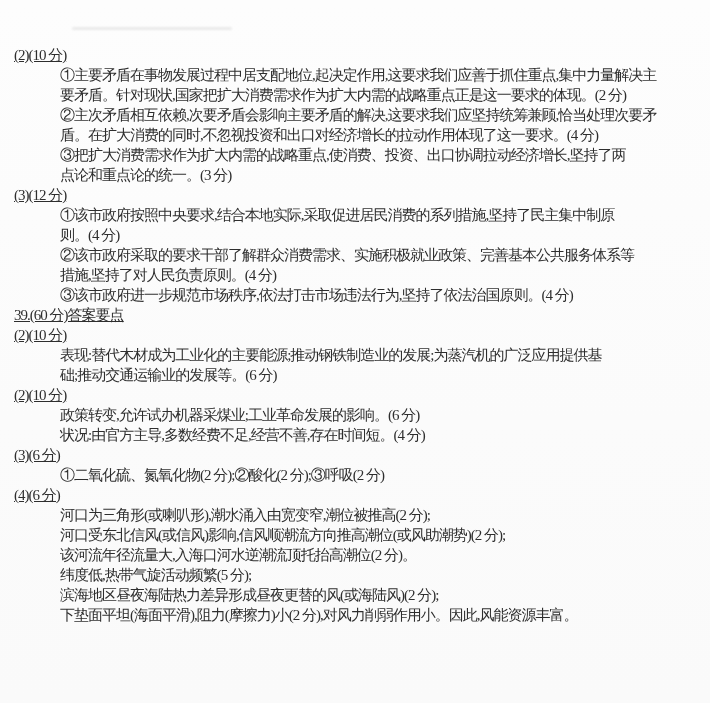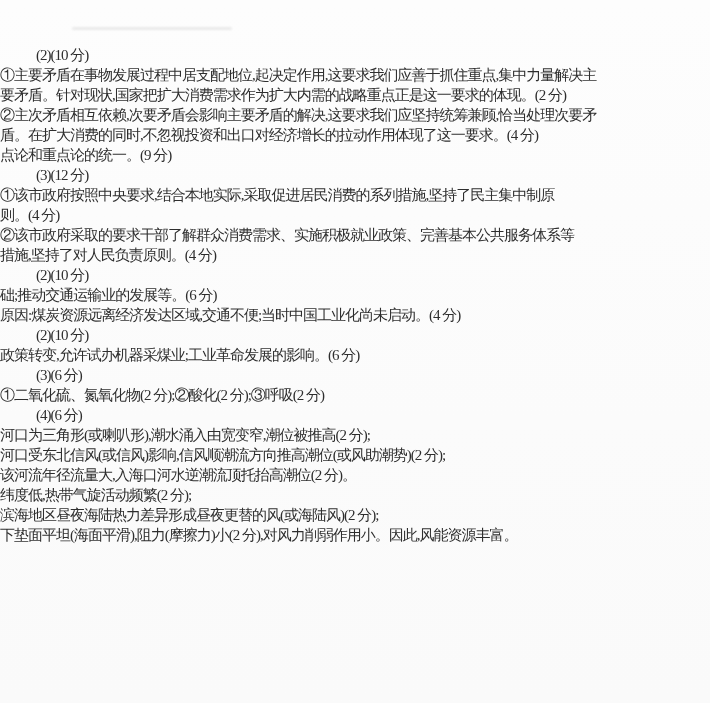--- a/index.html
+++ b/index.html
@@ -28,22 +28,22 @@
     filter: blur(0.3px);
   }
   .line {
     height: 20px;
     line-height: 20px;
     font-size: 15px;
     letter-spacing: -1px;
     white-space: nowrap;
     overflow: hidden;
   }
-  .lvl0 { padding-left: 36px; }  
-  .lvl1 { }  
+  .lvl0 { padding-left: 14px; text-decoration: underline; }  
+  .lvl1 { padding-left: 60px; }  
   
   .scan-smudge {
     position: absolute;
     top: 27px;
     left: 72px;
     width: 160px;
     height: 3px;
     background: rgba(180,180,180,0.25);
     border-radius: 2px;
     filter: blur(1px);
@@ -53,34 +53,38 @@
 <body style="background: rgb(252, 252, 252);">
 
 <div class="page">
   <div class="scan-smudge"></div>
   <div class="sheet" style="color: rgb(46, 46, 46);">
       <div class="line lvl0">(2)(10 分)</div>
       <div class="line lvl1">①主要矛盾在事物发展过程中居支配地位,起决定作用,这要求我们应善于抓住重点,集中力量解决主</div>
       <div class="line lvl1">要矛盾。针对现状,国家把扩大消费需求作为扩大内需的战略重点正是这一要求的体现。(2 分)</div>
       <div class="line lvl1">②主次矛盾相互依赖,次要矛盾会影响主要矛盾的解决,这要求我们应坚持统筹兼顾,恰当处理次要矛</div>
       <div class="line lvl1">盾。在扩大消费的同时,不忽视投资和出口对经济增长的拉动作用体现了这一要求。(4 分)</div>
-      <div class="line lvl1">点论和重点论的统一。(9 分)</div>
+      <div class="line lvl1">③把扩大消费需求作为扩大内需的战略重点,使消费、投资、出口协调拉动经济增长,坚持了两</div>
+      <div class="line lvl1">点论和重点论的统一。(3 分)</div>
       <div class="line lvl0">(3)(12 分)</div>
       <div class="line lvl1">①该市政府按照中央要求,结合本地实际,采取促进居民消费的系列措施,坚持了民主集中制原</div>
       <div class="line lvl1">则。(4 分)</div>
       <div class="line lvl1">②该市政府采取的要求干部了解群众消费需求、实施积极就业政策、完善基本公共服务体系等</div>
       <div class="line lvl1">措施,坚持了对人民负责原则。(4 分)</div>
+      <div class="line lvl1">③该市政府进一步规范市场秩序,依法打击市场违法行为,坚持了依法治国原则。(4 分)</div>
+      <div class="line lvl0">39.(60 分)答案要点</div>
       <div class="line lvl0">(2)(10 分)</div>
+      <div class="line lvl1">表现:替代木材成为工业化的主要能源;推动钢铁制造业的发展;为蒸汽机的广泛应用提供基</div>
       <div class="line lvl1">础;推动交通运输业的发展等。(6 分)</div>
-      <div class="line lvl1">原因:煤炭资源远离经济发达区域,交通不便;当时中国工业化尚未启动。(4 分)</div>
       <div class="line lvl0">(2)(10 分)</div>
       <div class="line lvl1">政策转变,允许试办机器采煤业;工业革命发展的影响。(6 分)</div>
+      <div class="line lvl1">状况:由官方主导,多数经费不足,经营不善,存在时间短。(4 分)</div>
       <div class="line lvl0">(3)(6 分)</div>
       <div class="line lvl1">①二氧化硫、氮氧化物(2 分);②酸化(2 分);③呼吸(2 分)</div>
       <div class="line lvl0">(4)(6 分)</div>
       <div class="line lvl1">河口为三角形(或喇叭形),潮水涌入由宽变窄,潮位被推高(2 分);</div>
       <div class="line lvl1">河口受东北信风(或信风)影响,信风顺潮流方向推高潮位(或风助潮势)(2 分);</div>
       <div class="line lvl1">该河流年径流量大,入海口河水逆潮流顶托抬高潮位(2 分)。</div>
-      <div class="line lvl1">纬度低,热带气旋活动频繁(2 分);</div>
+      <div class="line lvl1">纬度低,热带气旋活动频繁(5 分);</div>
       <div class="line lvl1">滨海地区昼夜海陆热力差异形成昼夜更替的风(或海陆风)(2 分);</div>
       <div class="line lvl1">下垫面平坦(海面平滑),阻力(摩擦力)小(2 分),对风力削弱作用小。因此,风能资源丰富。</div>
     </div>
 </div>
 
 </body></html>

